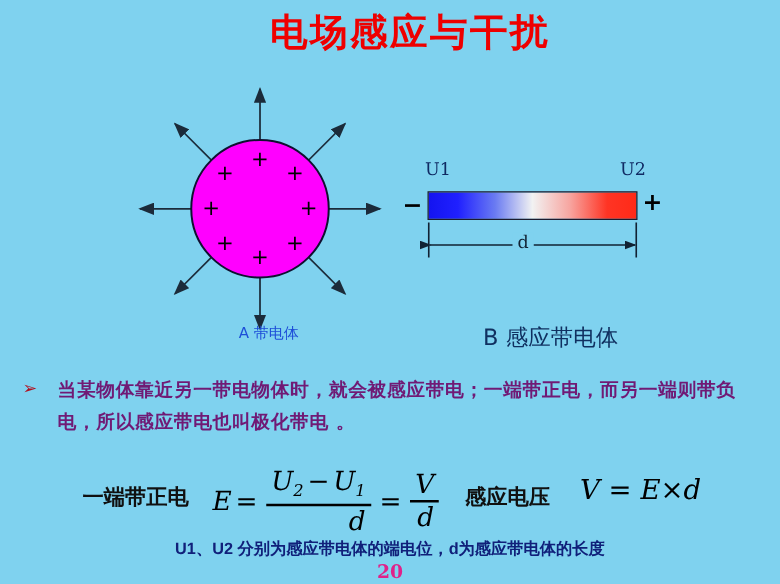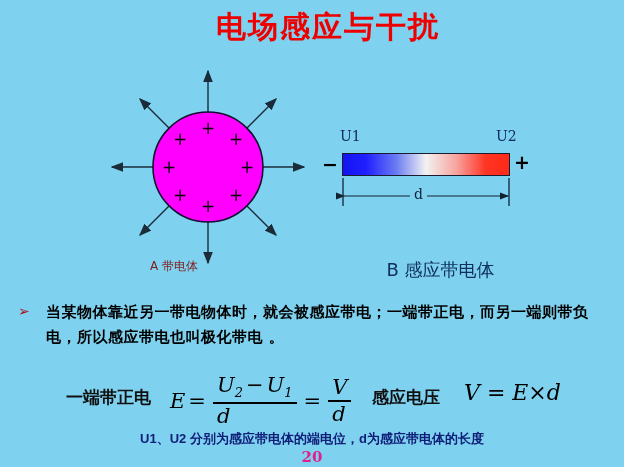--- a/index.html
+++ b/index.html
@@ -21,22 +21,22 @@
     color:#ee0000;
     letter-spacing:2px;
     line-height:38px;
     white-space:nowrap;
   }
 
   
   .fig-a{position:absolute;left:103px;top:62px;width:212px;height:212px;}
   .fig-a svg{display:block;}
   .label-a{
-    position:absolute;left:150px;top:258px;width:130px;text-align:left;
-    font-size:12px;color:#7f1d1d;
+    position:absolute;left:150px;top:258px;width:130px;text-align:center;
+    font-size:12px;color:#1d4ed8;
     font-family:"DejaVu Sans","Liberation Sans",sans-serif;
   }
 
   
   .fig-b{position:absolute;left:318px;top:128px;width:220px;height:95px;}
   .u-label{
     position:absolute;font-size:14px;color:#102a63;
     font-family:"DejaVu Serif","Liberation Serif",serif;
     white-space:nowrap;
   }
@@ -72,21 +72,21 @@
   .para{
     position:absolute;left:14px;top:300px;width:600px;
     display:flex;align-items:flex-start;
   }
   .bullet{
     color:#b01020;font-size:14px;line-height:23px;
     width:28px;flex:0 0 28px;text-align:left;padding-left:4px;
     font-family:"DejaVu Sans","Liberation Sans",sans-serif;
   }
   .para-text{
-    font-size:15px;line-height:25px;color:#000000;font-weight:bold;
+    font-size:15px;line-height:25px;color:#701a75;font-weight:bold;
     font-family:"DejaVu Serif","Liberation Serif",serif;
     letter-spacing:.5px;
   }
 
   
   .formula-row{
     position:absolute;left:0;top:372px;width:624px;height:48px;
   }
   .f-cap{
     position:absolute;font-size:17px;color:#101010;font-weight:bold;
@@ -97,21 +97,21 @@
   .f-cap-v{left:372px;top:14px;}
 
   .math{
     position:absolute;
     font-family:"DejaVu Serif","Liberation Serif",serif;
     font-style:italic;color:#000;
   }
   .eq-e{left:170px;top:2px;display:flex;align-items:center;font-size:21px;}
   .eq-v{left:464px;top:8px;font-size:22px;white-space:nowrap;}
 
-  .frac{display:inline-flex;flex-direction:column;align-items:flex-start;margin:0 4px;}
+  .frac{display:inline-flex;flex-direction:column;align-items:flex-end;margin:0 4px;}
   .frac .num{padding:0 4px;line-height:1.1;white-space:nowrap;}
   .frac .bar-line{height:2px;background:#000;width:100%;margin:1px 0;}
   .frac .den{padding:0 4px;line-height:1.1;}
   .op{margin:0 3px;font-style:normal;}
   sub{font-size:.62em;font-style:italic;}
 
   
   .caption{
     position:absolute;left:0;top:430px;width:624px;text-align:center;
     font-size:13px;color:#10207a;font-weight:bold;

